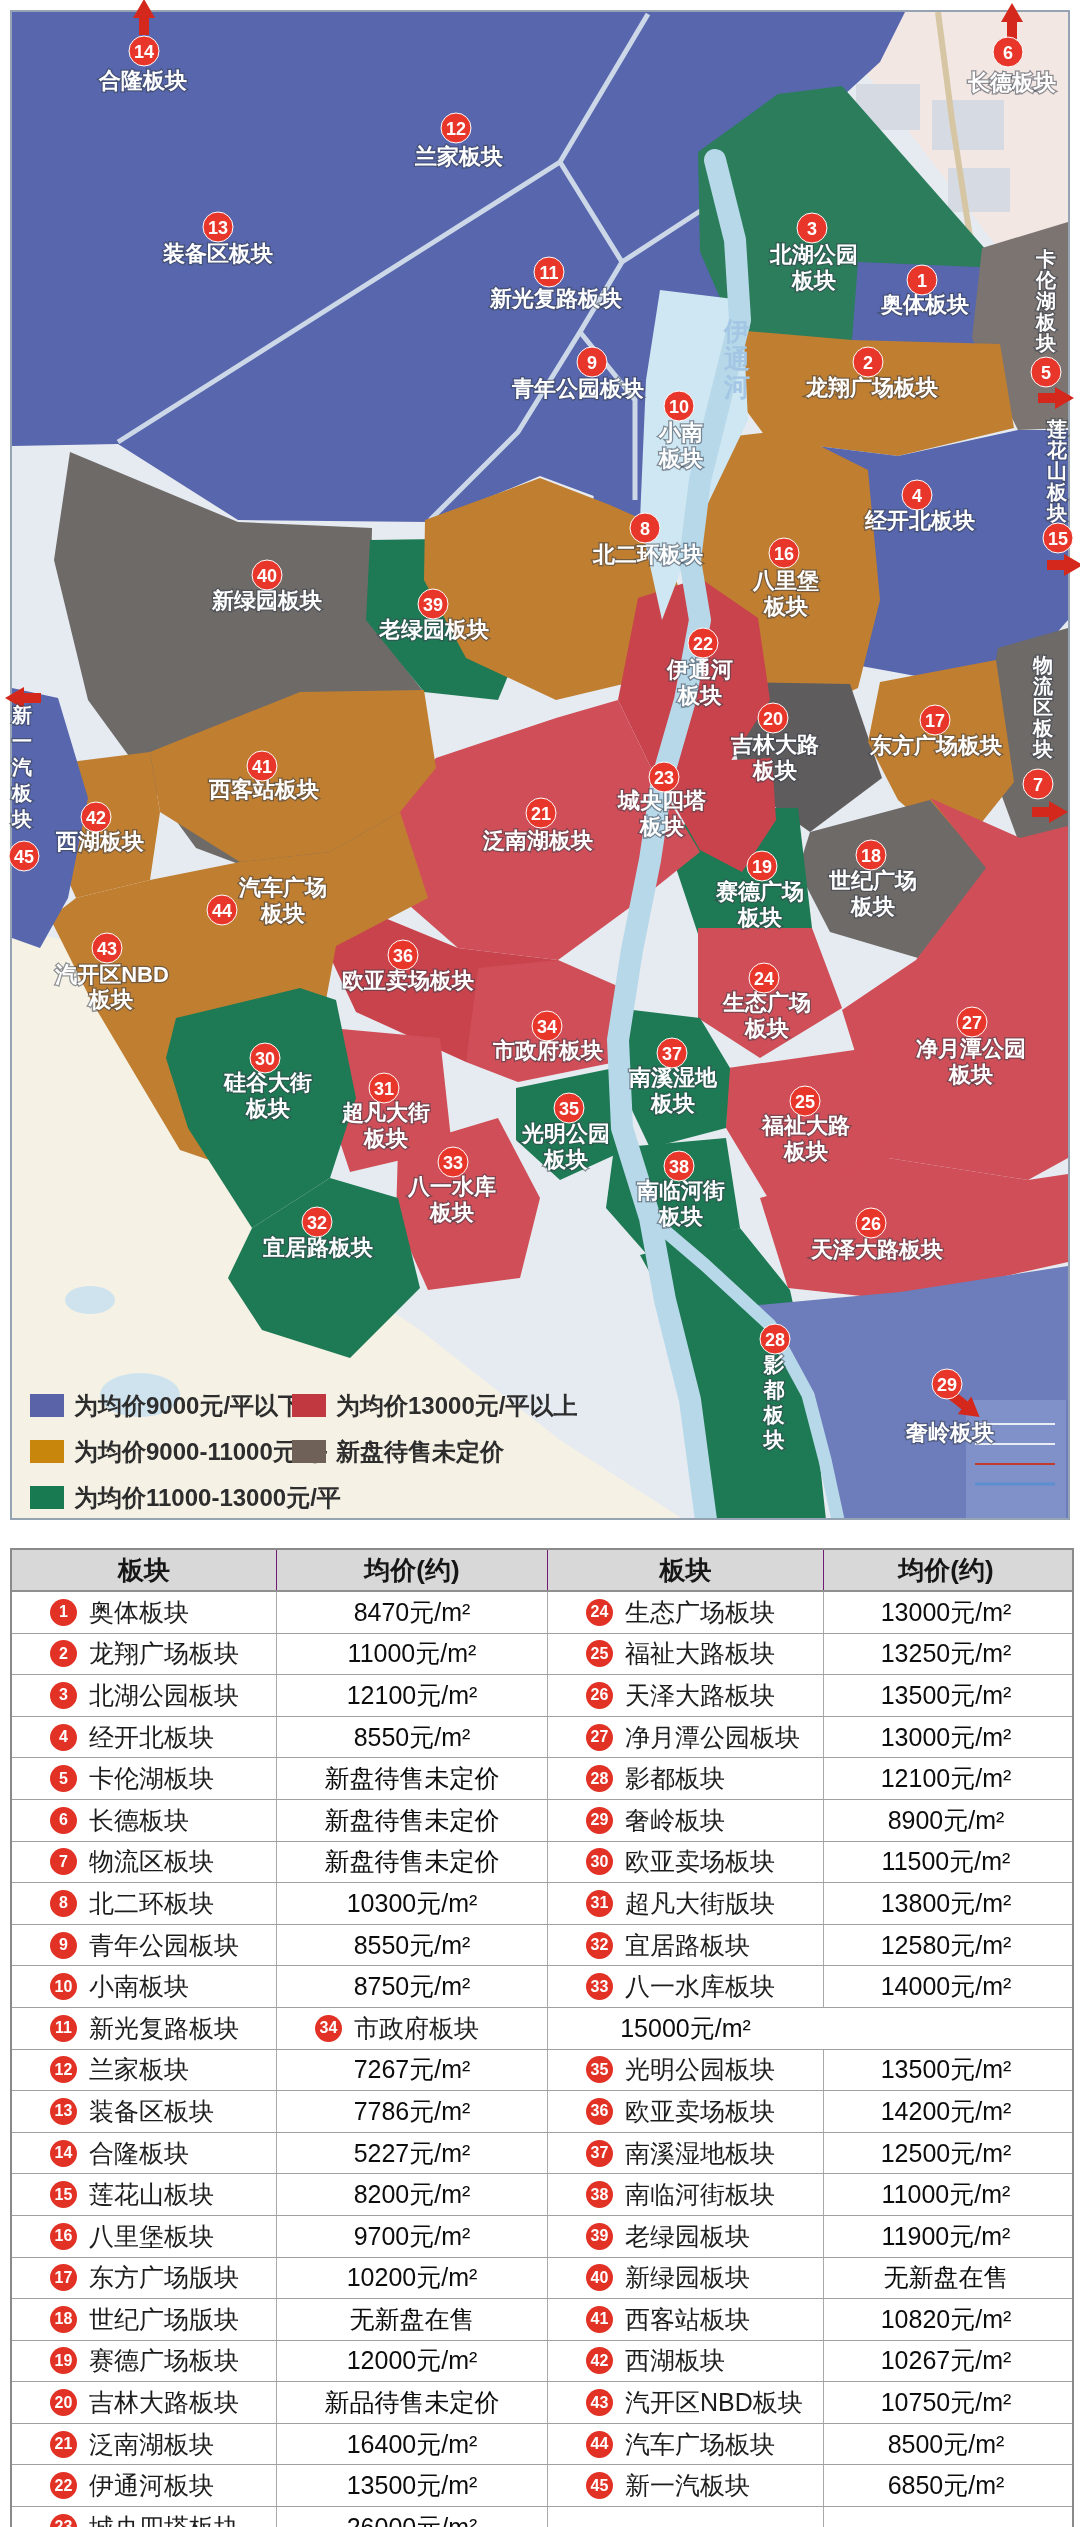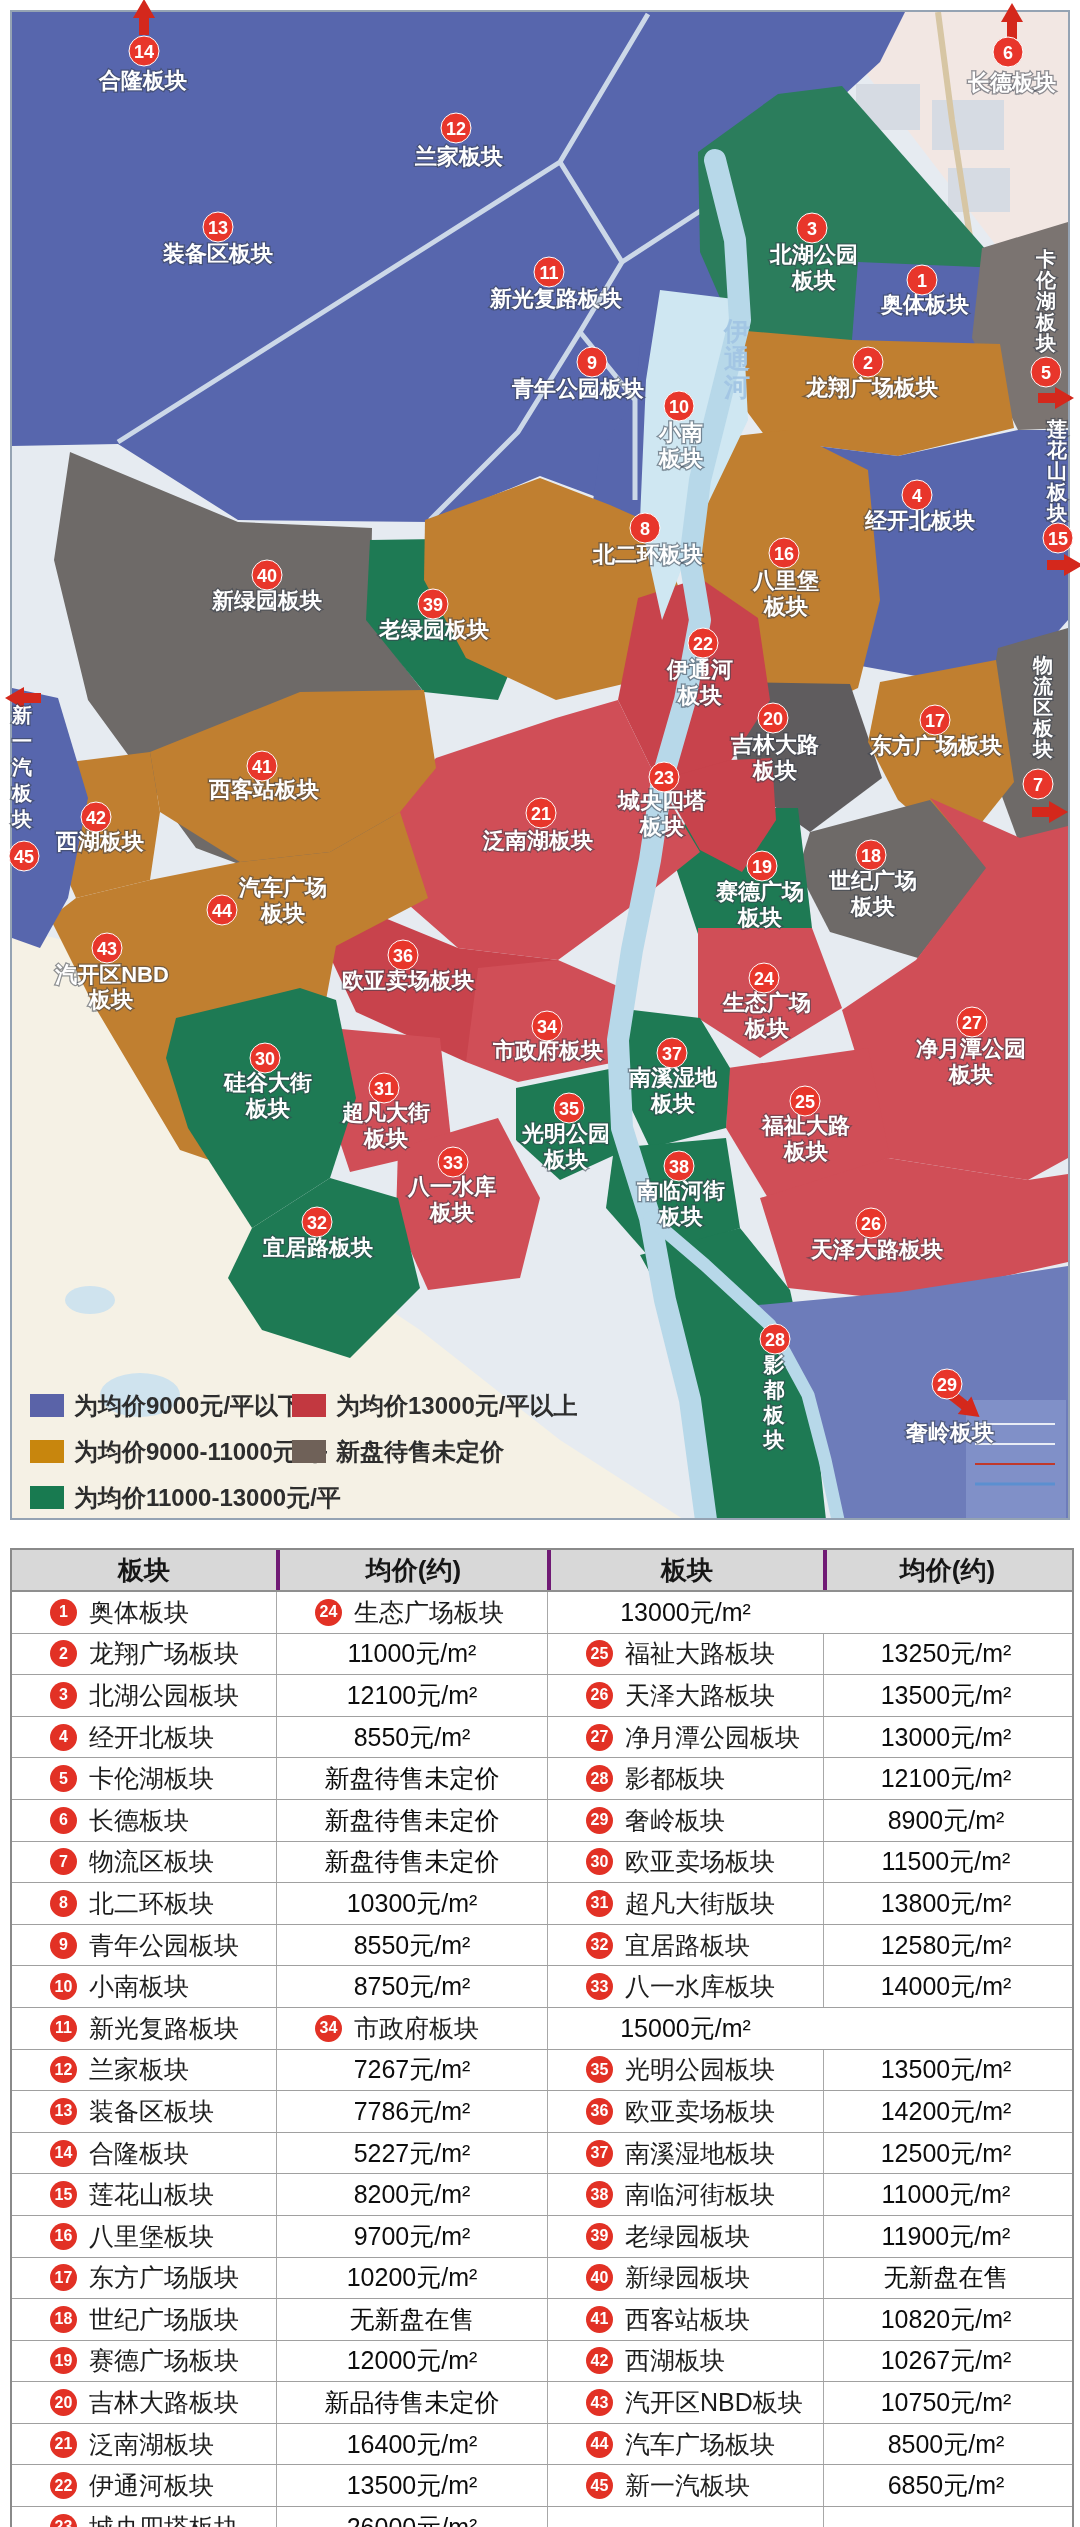--- a/index.html
+++ b/index.html
@@ -14,21 +14,21 @@
              stroke-opacity:.55;paint-order:stroke;text-anchor:middle;}
   .marker-circle{fill:#e8362b;stroke:#ffffff;stroke-width:1px;}
   .marker-num{font-size:18px;font-weight:bold;fill:#ffffff;text-anchor:middle;}
   .river-label{font-weight:bold;fill:#a3c6e4;text-anchor:middle;}
   .legend-label{font-size:24px;font-weight:bold;fill:#2d2d2d;text-anchor:start;}
 
   .table-wrap{position:absolute;left:10px;top:1548px;width:1060px;border:2px solid #8a8a8a;background:#fff;}
   .t-header{display:grid;grid-template-columns:264px 271px 276px 245px;background:#d8d8d8;height:40px;
             border-bottom:2px solid #8f8f8f;}
   .th{display:flex;align-items:center;justify-content:center;font-weight:bold;font-size:26px;color:#161616;
-      border-left:4px solid #701a75;}
+      border-left:1px solid #701a75;}
   .th:first-child{border-left:none;}
   .t-row{display:grid;grid-template-columns:264px 271px 276px 245px;height:40.6px;border-bottom:1px solid #a0a0a0;}
   .t-row:last-child{border-bottom:none;}
   .cell{display:flex;align-items:center;justify-content:center;font-size:25px;color:#111;
         border-left:1px solid #a8a8a8;overflow:hidden;}
   .cell:first-child{border-left:none;}
   .name-cell{justify-content:flex-start;padding-left:38px;gap:12px;}
   .num-badge{width:27px;height:27px;border-radius:50%;background:#e23125;color:#fff;font-weight:bold;
              font-size:16px;display:inline-flex;align-items:center;justify-content:center;flex:0 0 27px;}
   .bname{font-size:25px;color:#1d1d1d;white-space:nowrap;}
@@ -433,20 +433,21 @@
     <div class="th">均价(约)</div>
     <div class="th">板块</div>
     <div class="th">均价(约)</div>
   </div>
   <div id="table-rows">
       <div class="t-row">
         <div class="cell name-cell">
           <span class="num-badge">1</span>
           <span class="bname">奥体板块</span>
         </div>
+        <div class="cell price-cell">8470元/m²</div>
         <div class="cell name-cell">
           <span class="num-badge">24</span>
           <span class="bname">生态广场板块</span>
         </div>
         <div class="cell price-cell">13000元/m²</div>
       </div>
       <div class="t-row">
         <div class="cell name-cell">
           <span class="num-badge">2</span>
           <span class="bname">龙翔广场板块</span>

